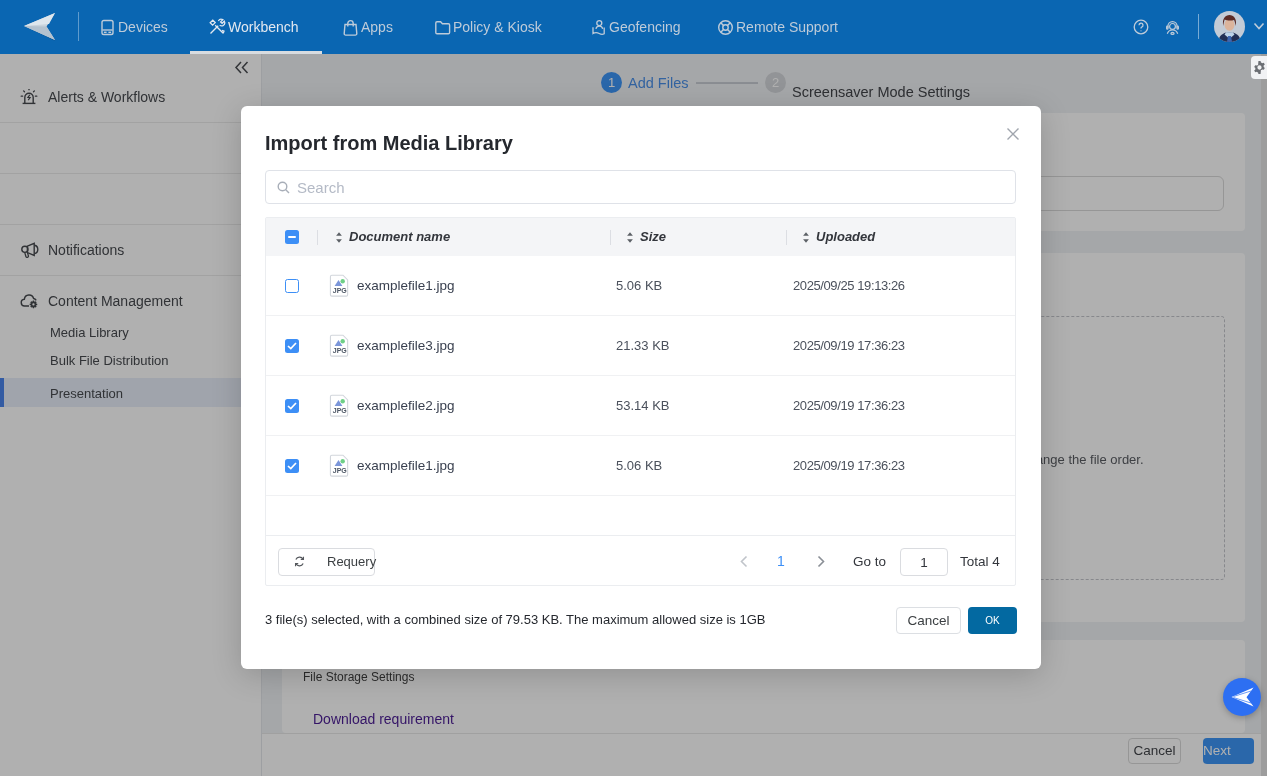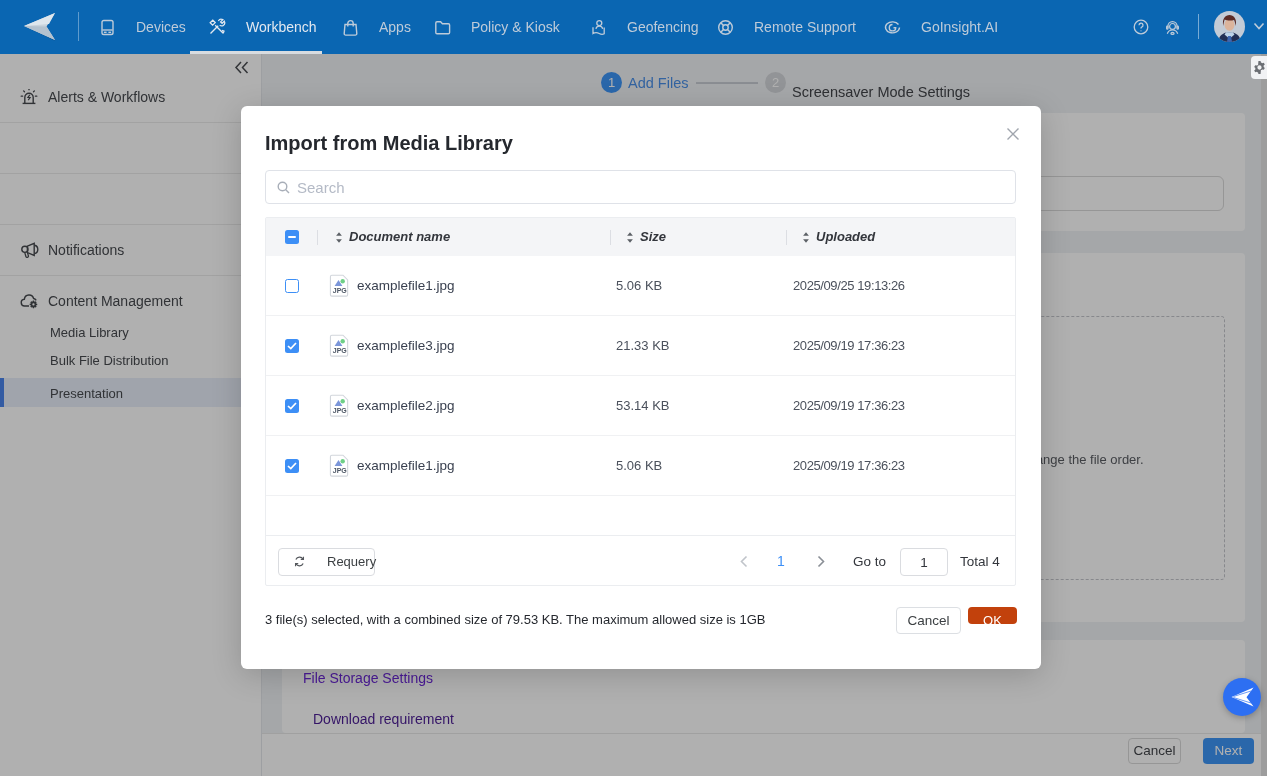--- a/index.html
+++ b/index.html
@@ -2,21 +2,21 @@
 <html><head>
 <meta charset="utf-8">
 <style>
   * { margin:0; padding:0; box-sizing:border-box; }
   html,body { width:1267px; height:776px; overflow:hidden; }
   body { font-family:"Liberation Sans", sans-serif; position:relative; background:#F0F2F5; }
   .abs { position:absolute; }
 
   
   #nav { position:absolute; left:0; top:0; width:1267px; height:54px; background:#0A66B2; z-index:40; }
-  .navitem { position:absolute; top:0; height:54px; display:flex; align-items:center; gap:20px;
+  .navitem { position:absolute; top:0; height:54px; display:flex; align-items:center; gap:2px;
              color:#BECBD9; font-size:14px; }
   .navitem svg { display:block; }
   .navitem.active { color:#E2E8F0; }
   #wb-underline { position:absolute; left:190px; top:51px; width:132px; height:3px; background:#D8DCE0; }
 
   
   #sidebar { position:absolute; left:0; top:54px; width:262px; height:722px; background:#FFFFFF;
              border-right:1px solid #E4E7EB; z-index:1; }
   .side-item { position:absolute; left:0; width:262px; height:51px; display:flex; align-items:center; }
   .side-item svg { position:absolute; left:20px; }
@@ -51,22 +51,22 @@
   .fname { position:absolute; left:91px; top:0; height:60px; line-height:60px; font-size:13.5px; color:#3A4150; }
   .fsize { position:absolute; left:350px; top:0; height:60px; line-height:60px; font-size:13px; color:#4B515C; }
   .fdate { position:absolute; left:527px; top:0; height:60px; line-height:60px; font-size:13px; letter-spacing:-0.4px; color:#4B515C; }
   .ficon { position:absolute; left:63px; top:18px; }
   #m-foot { position:absolute; left:0; top:317px; width:749px; height:52px; border-top:1px solid #EBEDF0; }
   #requery { position:absolute; left:12px; top:12px; width:97px; height:28px; border:1px solid #DADCE0;
              border-radius:4px; background:#fff; font-size:13px; color:#3C4043; line-height:26px; text-align:center; }
   #m-info { position:absolute; left:24px; top:506px; font-size:13px; color:#25282E; }
   #m-cancel { position:absolute; left:655px; top:501px; width:65px; height:27px; border:1px solid #DCDFE3;
               border-radius:4px; background:#fff; font-size:13.5px; color:#3C4043; line-height:25px; text-align:center; }
-  #m-ok { position:absolute; left:727px; top:501px; width:49px; height:17px; border-radius:4px;
-          background:#c2410c; font-size:13px; color:#fff; line-height:27px; text-align:center; }
+  #m-ok { position:absolute; left:727px; top:501px; width:49px; height:27px; border-radius:4px;
+          background:#0369a1; font-size:10px; color:#fff; line-height:27px; text-align:center; }
 
   
   #geartab { position:absolute; left:1251px; top:56px; width:16px; height:23px; background:#F1F2F4;
              border-radius:4px 0 0 4px; z-index:15; }
   #floatbtn { position:absolute; left:1223px; top:678px; width:38px; height:38px; border-radius:50%;
               background:#2D6FF2; z-index:15; box-shadow:0 2px 6px rgba(0,0,0,0.25); }
 </style>
 </head>
 <body>
 
@@ -128,27 +128,20 @@
       <circle cx="8.5" cy="8.5" r="6.8"></circle>
       <circle cx="8.5" cy="8.5" r="2.7"></circle>
       <line x1="4" y1="4" x2="6.5" y2="6.5"></line>
         <line x1="13" y1="4" x2="10.5" y2="6.5"></line>
       <line x1="4" y1="13" x2="6.5" y2="10.5"></line>
         <line x1="13" y1="13" x2="10.5" y2="10.5"></line>
     </svg>
     <span>Remote Support</span>
   </div>
 
-  <div class="navitem" style="left:884px">
-    <svg width="17" height="17" viewBox="0 0 17 17" fill="none" stroke="currentColor" stroke-width="1.4">
-      <path d="M14.5,5.5 a7,5.5 0 1 0 1,3"></path>
-      <path d="M8.5,5.5 a3.2,3.2 0 1 0 3.2,3.2 l-2.2,0"></path>
-    </svg>
-    <span>GoInsight.AI</span>
-  </div>
 
   <div class="navitem" style="left:1133px">
     <svg width="16" height="16" viewBox="0 0 16 16" fill="none" stroke="currentColor" stroke-width="1.3">
       <circle cx="8" cy="8" r="6.8"></circle>
       <path d="M6,6.2 a2,2 0 1 1 2.7,1.9 c-0.5,0.2 -0.7,0.5 -0.7,1.1 v0.4"></path>
       <line x1="8" y1="11.4" x2="8" y2="12.2"></line>
     </svg>
   </div>
   <div class="navitem" style="left:1164px">
     <svg width="17" height="17" viewBox="0 0 17 17" fill="none" stroke="currentColor" stroke-width="1.2">
@@ -246,26 +239,26 @@
   <div class="abs" style="left:530px;top:30px;font-size:14.5px;color:#43464B">Screensaver Mode Settings</div>
 
   <div class="card" style="left:20px;top:59px;width:963px;height:118px"></div>
   <div class="abs" style="left:40px;top:122px;width:922px;height:35px;border:1px solid #D9D9D9;border-radius:6px;background:#fff"></div>
 
   <div class="card" style="left:20px;top:199px;width:963px;height:369px"></div>
   <div class="abs" style="left:40px;top:262px;width:923px;height:264px;border:1px dashed #C4C6CB;border-radius:4px"></div>
   <div class="abs" style="left:672px;top:398px;font-size:13px;color:#5A5D63">Drag the file to change the file order.</div>
 
   <div class="card" style="left:20px;top:586px;width:963px;height:93px"></div>
-  <div class="abs" style="left:41px;top:616px;font-size:14px;color:#6d28d9">File Storage Settings</div>
+  <div class="abs" style="left:41px;top:616px;font-size:12px;color:#404040">File Storage Settings</div>
   <div class="abs" style="left:51px;top:657px;font-size:14px;color:#4c1d95">Download requirement</div>
 
   <div class="abs" style="left:0;top:679px;width:1005px;height:43px;background:#fff;border-top:1px solid #E8E8E8"></div>
   <div class="abs" style="left:866px;top:684px;width:53px;height:26px;border:1px solid #D9D9D9;border-radius:4px;background:#fff;font-size:13.5px;color:#43464B;text-align:center;line-height:24px">Cancel</div>
-  <div class="abs" style="left:941px;top:684px;width:51px;height:26px;border-radius:4px;background:#3E96F7;font-size:13.5px;color:#fff;text-align:center;line-height:26px">Next</div>
+  <div class="abs" style="left:941px;top:684px;width:51px;height:26px;border-radius:4px;background:#3E96F7;font-size:13.5px;color:#fff;line-height:26px">Next</div>
 
   <div class="abs" style="left:999px;top:0;width:6px;height:722px;background:#E4E4E4"></div>
 </div>
 
 <div id="overlay"></div>
 
 <div id="geartab">
   <svg class="abs" style="left:2px;top:5px" width="13" height="13" viewBox="0 0 11 11">
     <path fill="#6B6E73" d="M4.6,0 h1.8 l0.3,1.3 a4.3,4.3 0 0 1 1.1,0.6 l1.3,-0.4 l0.9,1.5 l-1,0.9 a4.3,4.3 0 0 1 0,1.2 l1,0.9 l-0.9,1.5 l-1.3,-0.4 a4.3,4.3 0 0 1 -1.1,0.6 L6.4,11 H4.6 l-0.3,-1.3 a4.3,4.3 0 0 1 -1.1,-0.6 l-1.3,0.4 L1,8 l1,-0.9 a4.3,4.3 0 0 1 0,-1.2 L1,5 l0.9,-1.5 l1.3,0.4 a4.3,4.3 0 0 1 1.1,-0.6 z M5.5,3.7 a1.8,1.8 0 1 0 0,3.6 a1.8,1.8 0 0 0 0,-3.6 z"></path>
   </svg>

